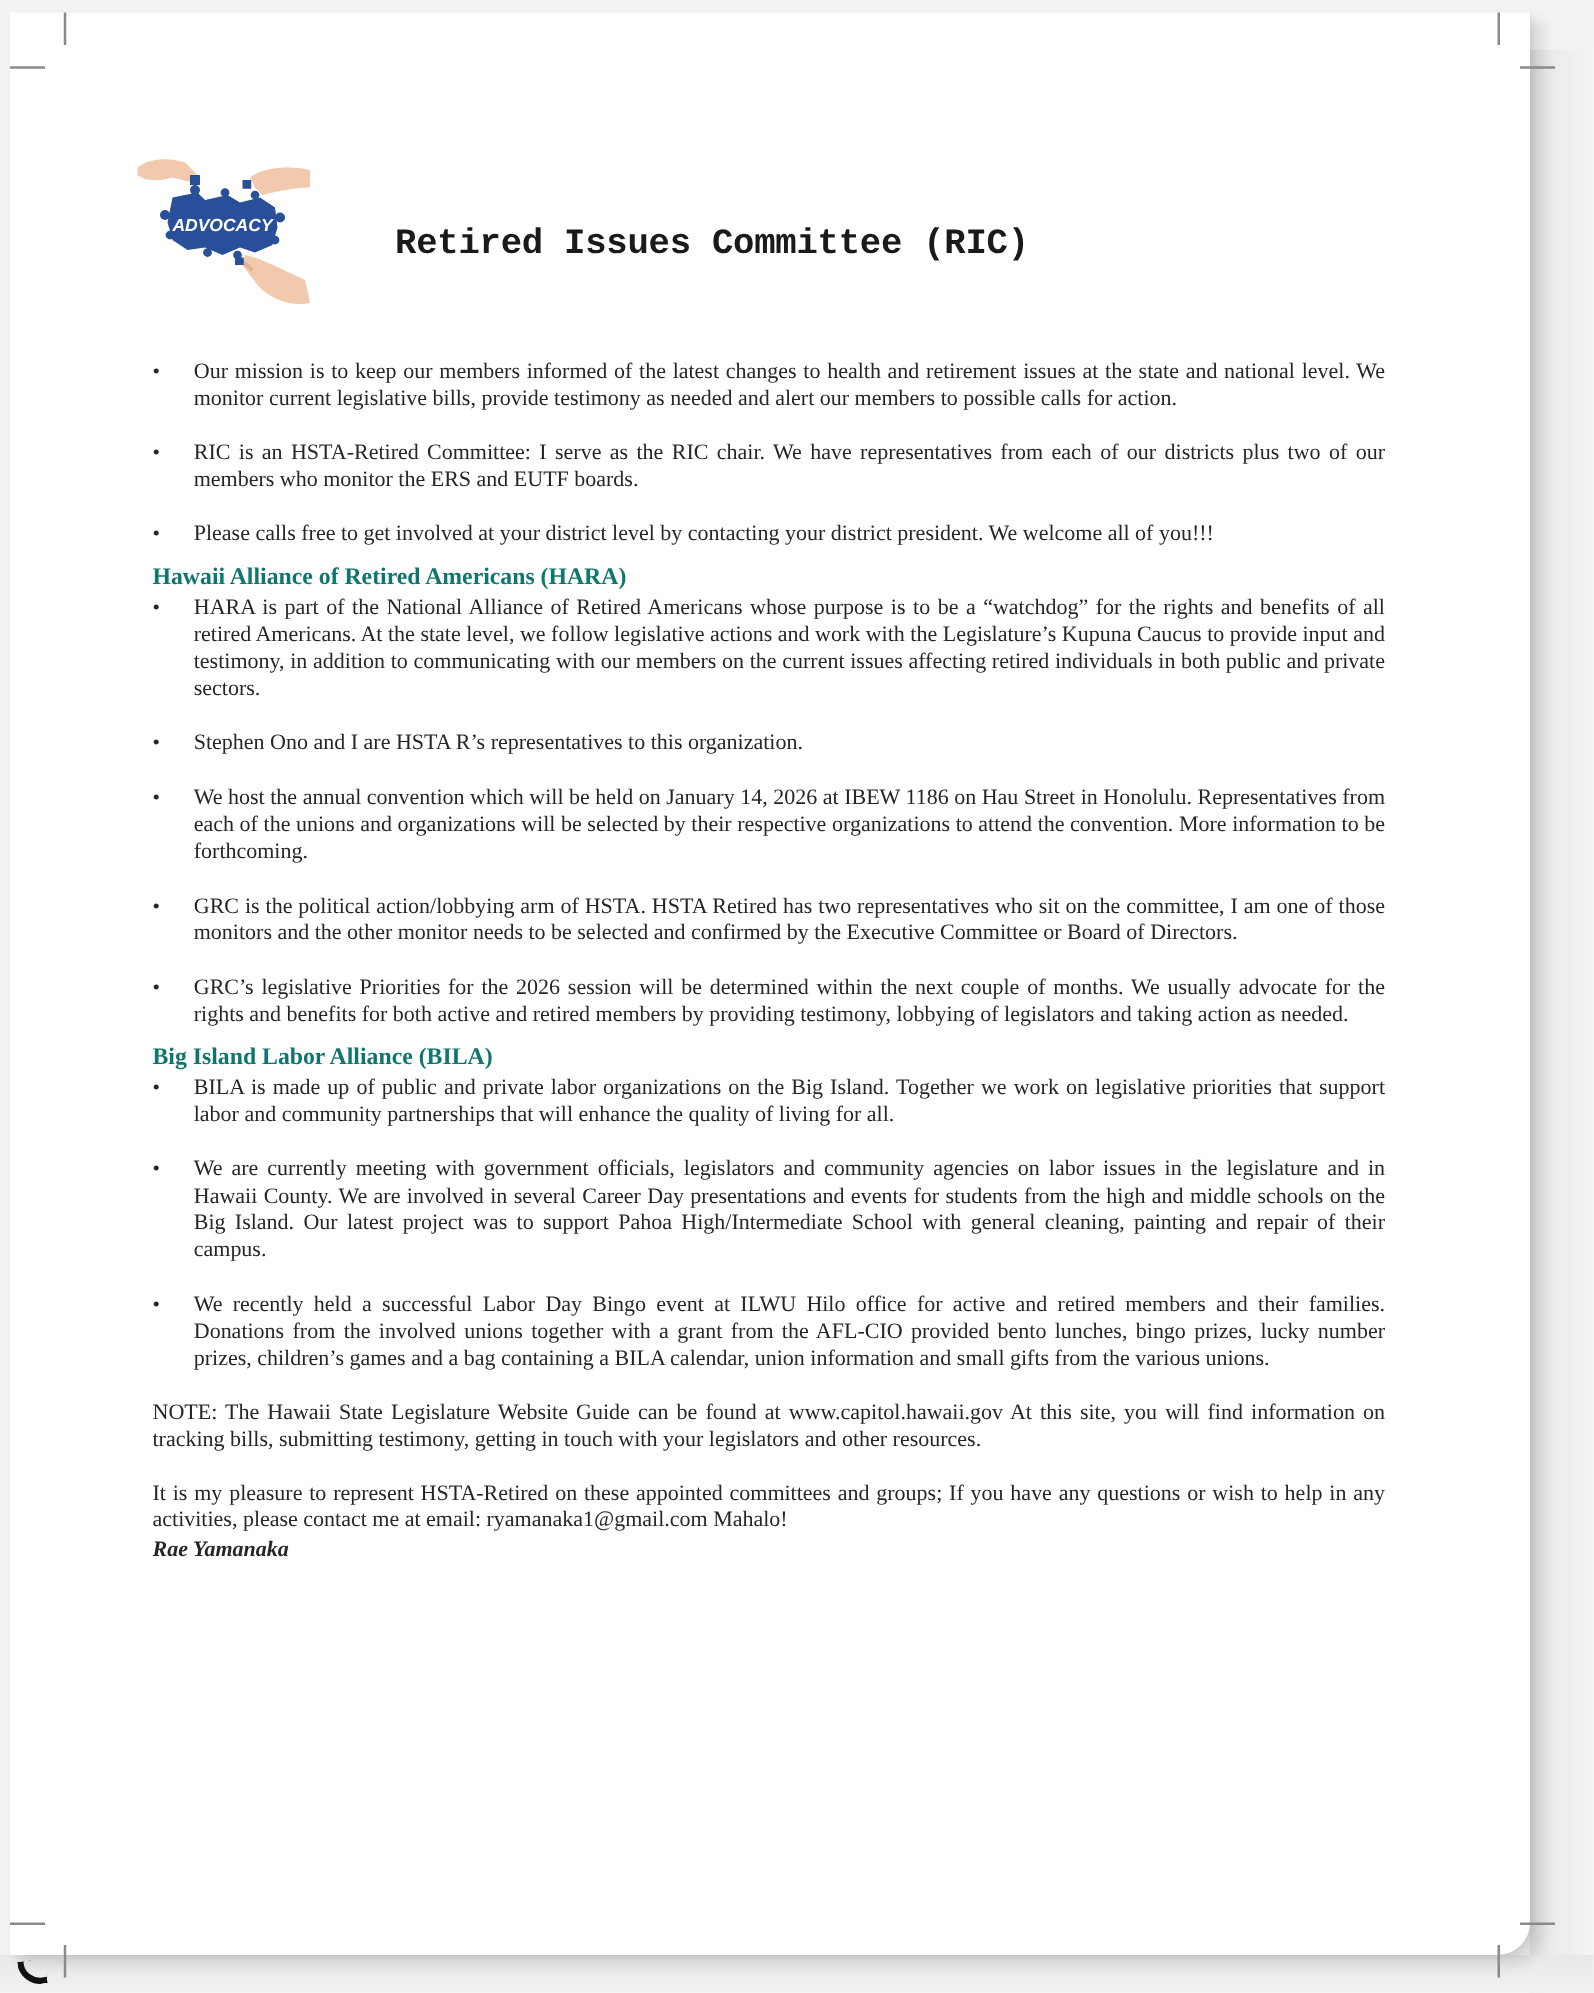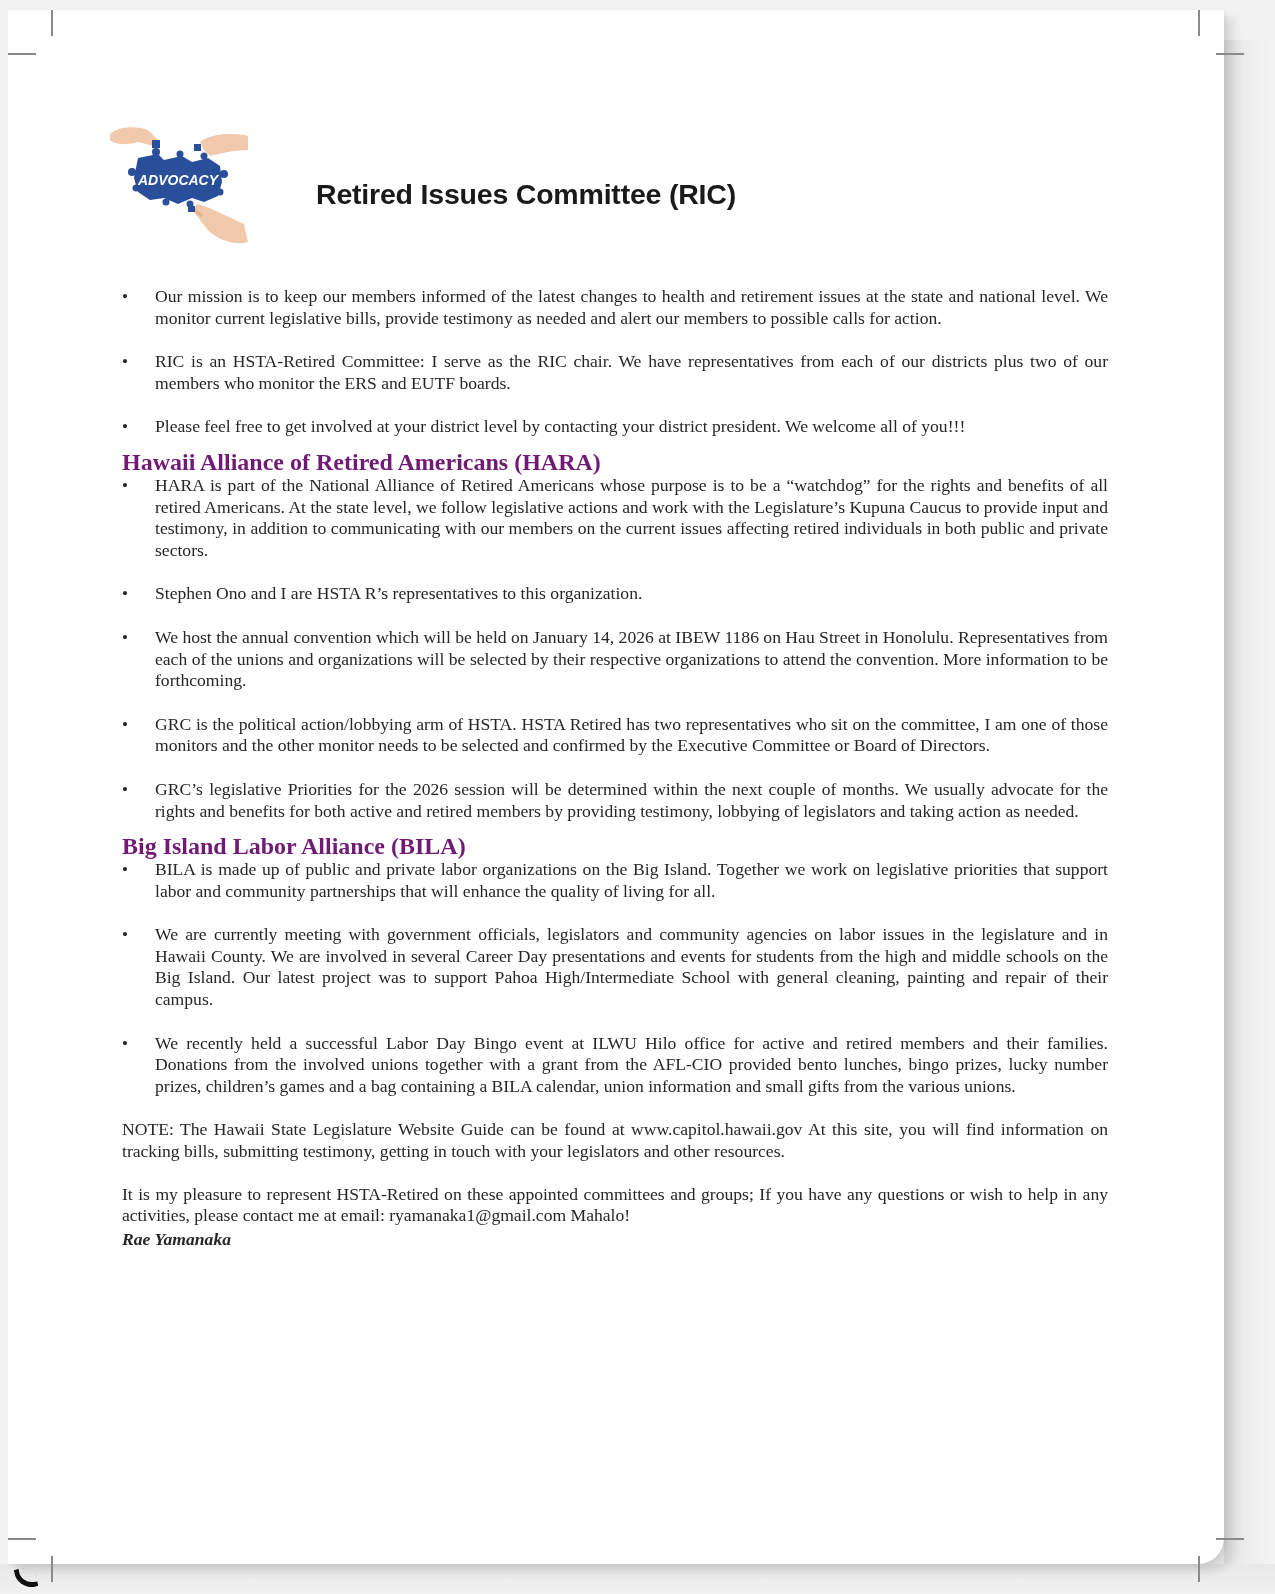--- a/index.html
+++ b/index.html
@@ -35,41 +35,41 @@
       border-bottom-left-radius: 18px;
       transform: rotate(-8deg);
     }
 
     
     .logo {
       position: absolute; left: 108px; top: 120px; width: 142px; height: 128px; font-style: italic;
     }
     .title {
       position: absolute; left: 316px; top: 178px;
-      font-family: Liberation Sans, sans-serif; font-weight: bold;
+      font-family: Liberation Mono, monospace; font-weight: bold;
       font-size: 28.5px; color: #1a1a1a; letter-spacing: -0.2px;
     }
 
     
     .content {
       position: absolute; left: 122px; top: 286px; width: 986px;
       font-size: 17.6px; line-height: 21.6px; color: #262626;
     }
     .bullets { list-style: none; }
     .bullets li {
       position: relative; padding-left: 33px; text-align: justify;
       margin-bottom: 22px;
     }
     .bullets li::before {
       content: "\2022"; position: absolute; left: 0; top: 0;
       font-size: 17px;
     }
     .section-heading {
-      font-weight: bold; font-size: 24px; line-height: 22px;
-      margin-top: -9px; margin-bottom: 2px; color: #701a75;
+      font-weight: bold; font-size: 19px; line-height: 22px;
+      margin-top: -9px; margin-bottom: 2px; color: #0f766e;
     }
     .para { text-align: justify; margin-bottom: 21px; }
     .signature {
       font-weight: bold; font-style: italic;
       margin-top: -19px;
     }
   </style>
 </head>
 <body>
 
@@ -114,21 +114,21 @@
     <text x="70" y="65" text-anchor="middle" fill="#ffffff" font-family="Liberation Sans, sans-serif" font-weight="bold" font-size="14">ADVOCACY</text>
   </svg>
 </div>
 
 <div class="title">Retired Issues Committee (RIC)</div>
 
 <div class="content">
   <ul class="bullets">
     <li>Our mission is to keep our members informed of the latest changes to health and retirement issues at the state and national level. We monitor current legislative bills, provide testimony as needed and alert our members to possible calls for action.</li>
     <li>RIC is an HSTA-Retired Committee: I serve as the RIC chair. We have representatives from each of our districts plus two of our members who monitor the ERS and EUTF boards.</li>
-    <li>Please feel free to get involved at your district level by contacting your district president. We welcome all of you!!!</li>
+    <li>Please calls free to get involved at your district level by contacting your district president. We welcome all of you!!!</li>
   </ul>
 
   <div class="section-heading">Hawaii Alliance of Retired Americans (HARA)</div>
   <ul class="bullets">
     <li>HARA is part of the National Alliance of Retired Americans whose purpose is to be a “watchdog” for the rights and benefits of all retired Americans. At the state level, we follow legislative actions and work with the Legislature’s Kupuna Caucus to provide input and testimony, in addition to communicating with our members on the current is­sues affecting retired individuals in both public and private sectors.</li>
     <li>Stephen Ono and I are HSTA R’s representatives to this organization.</li>
     <li>We host the annual convention which will be held on January 14, 2026 at IBEW 1186 on Hau Street in Honolulu. Representatives from each of the unions and organizations will be selected by their respective organizations to attend the convention. More information to be forthcoming.</li>
   </ul>
 
   <ul class="bullets">

